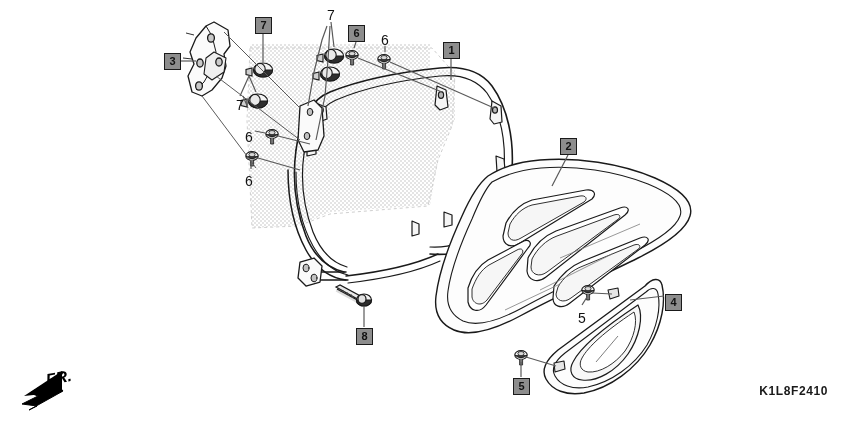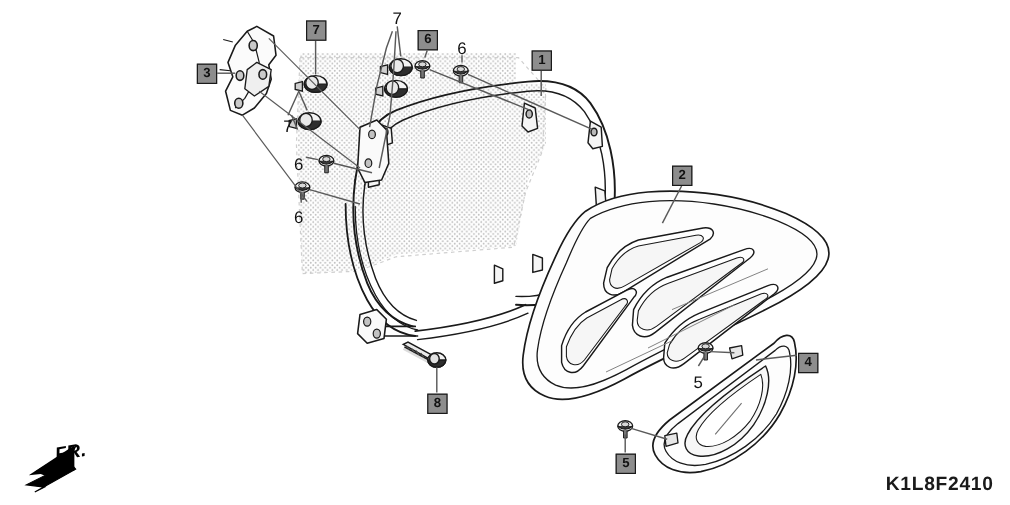--- a/index.html
+++ b/index.html
@@ -28,22 +28,22 @@
   }
   .plainlabel{
     position:absolute;
     color:#111111;
     font-size:14px;
     font-family:"Liberation Sans",sans-serif;
     line-height:14px;
   }
   #partno{
     position:absolute;
-    right:14px;bottom:8px;
-    font-size:16px;
+    right:14px;bottom:23px;
+    font-size:12px;
     font-weight:bold;
     letter-spacing:0.6px;
     color:#1a1a1a;
     font-family:"Liberation Sans",sans-serif;
   }
   #frlabel{
     position:absolute;
     left:46px;top:369px;
     font-size:16px;
     font-weight:bold;

